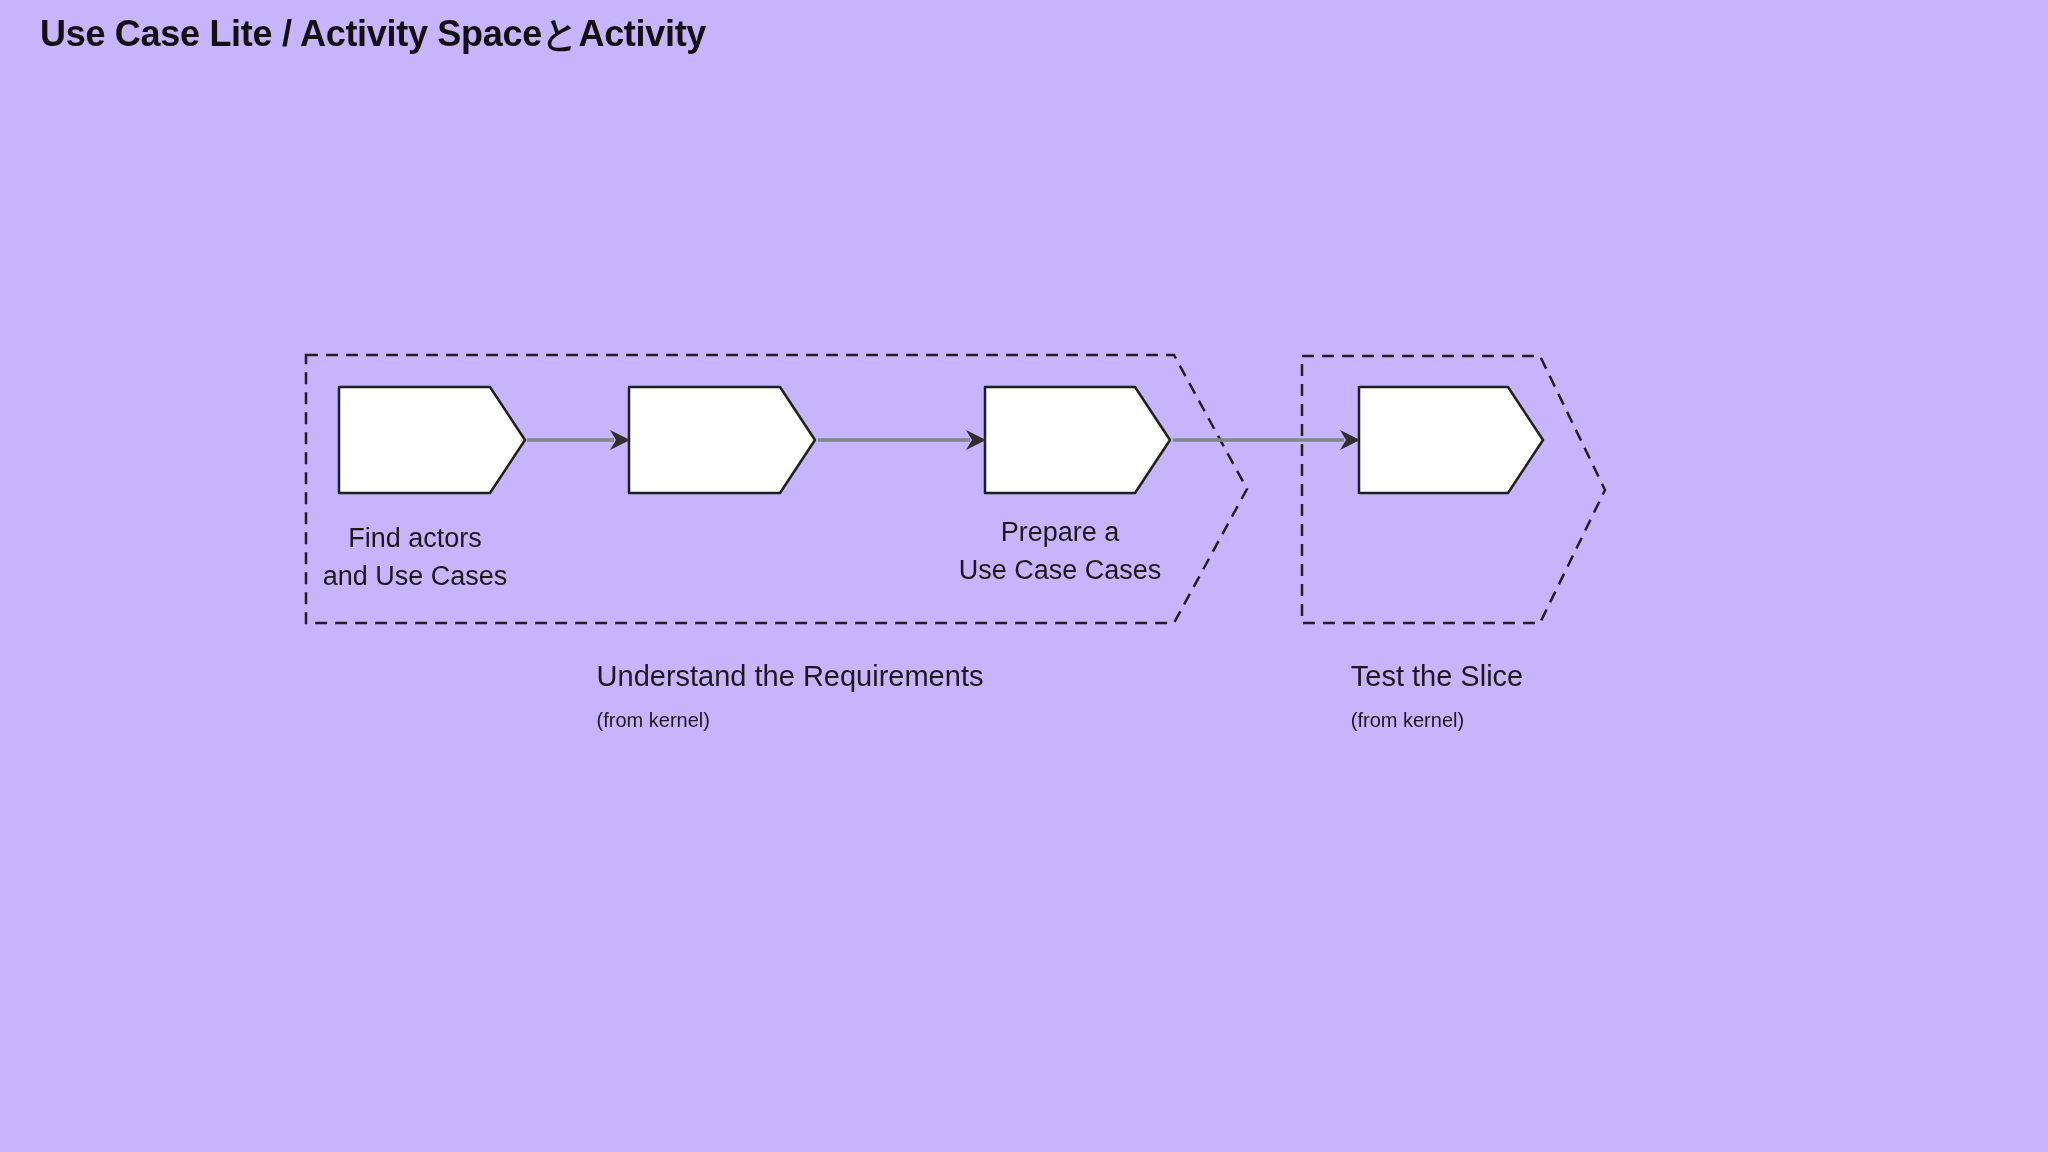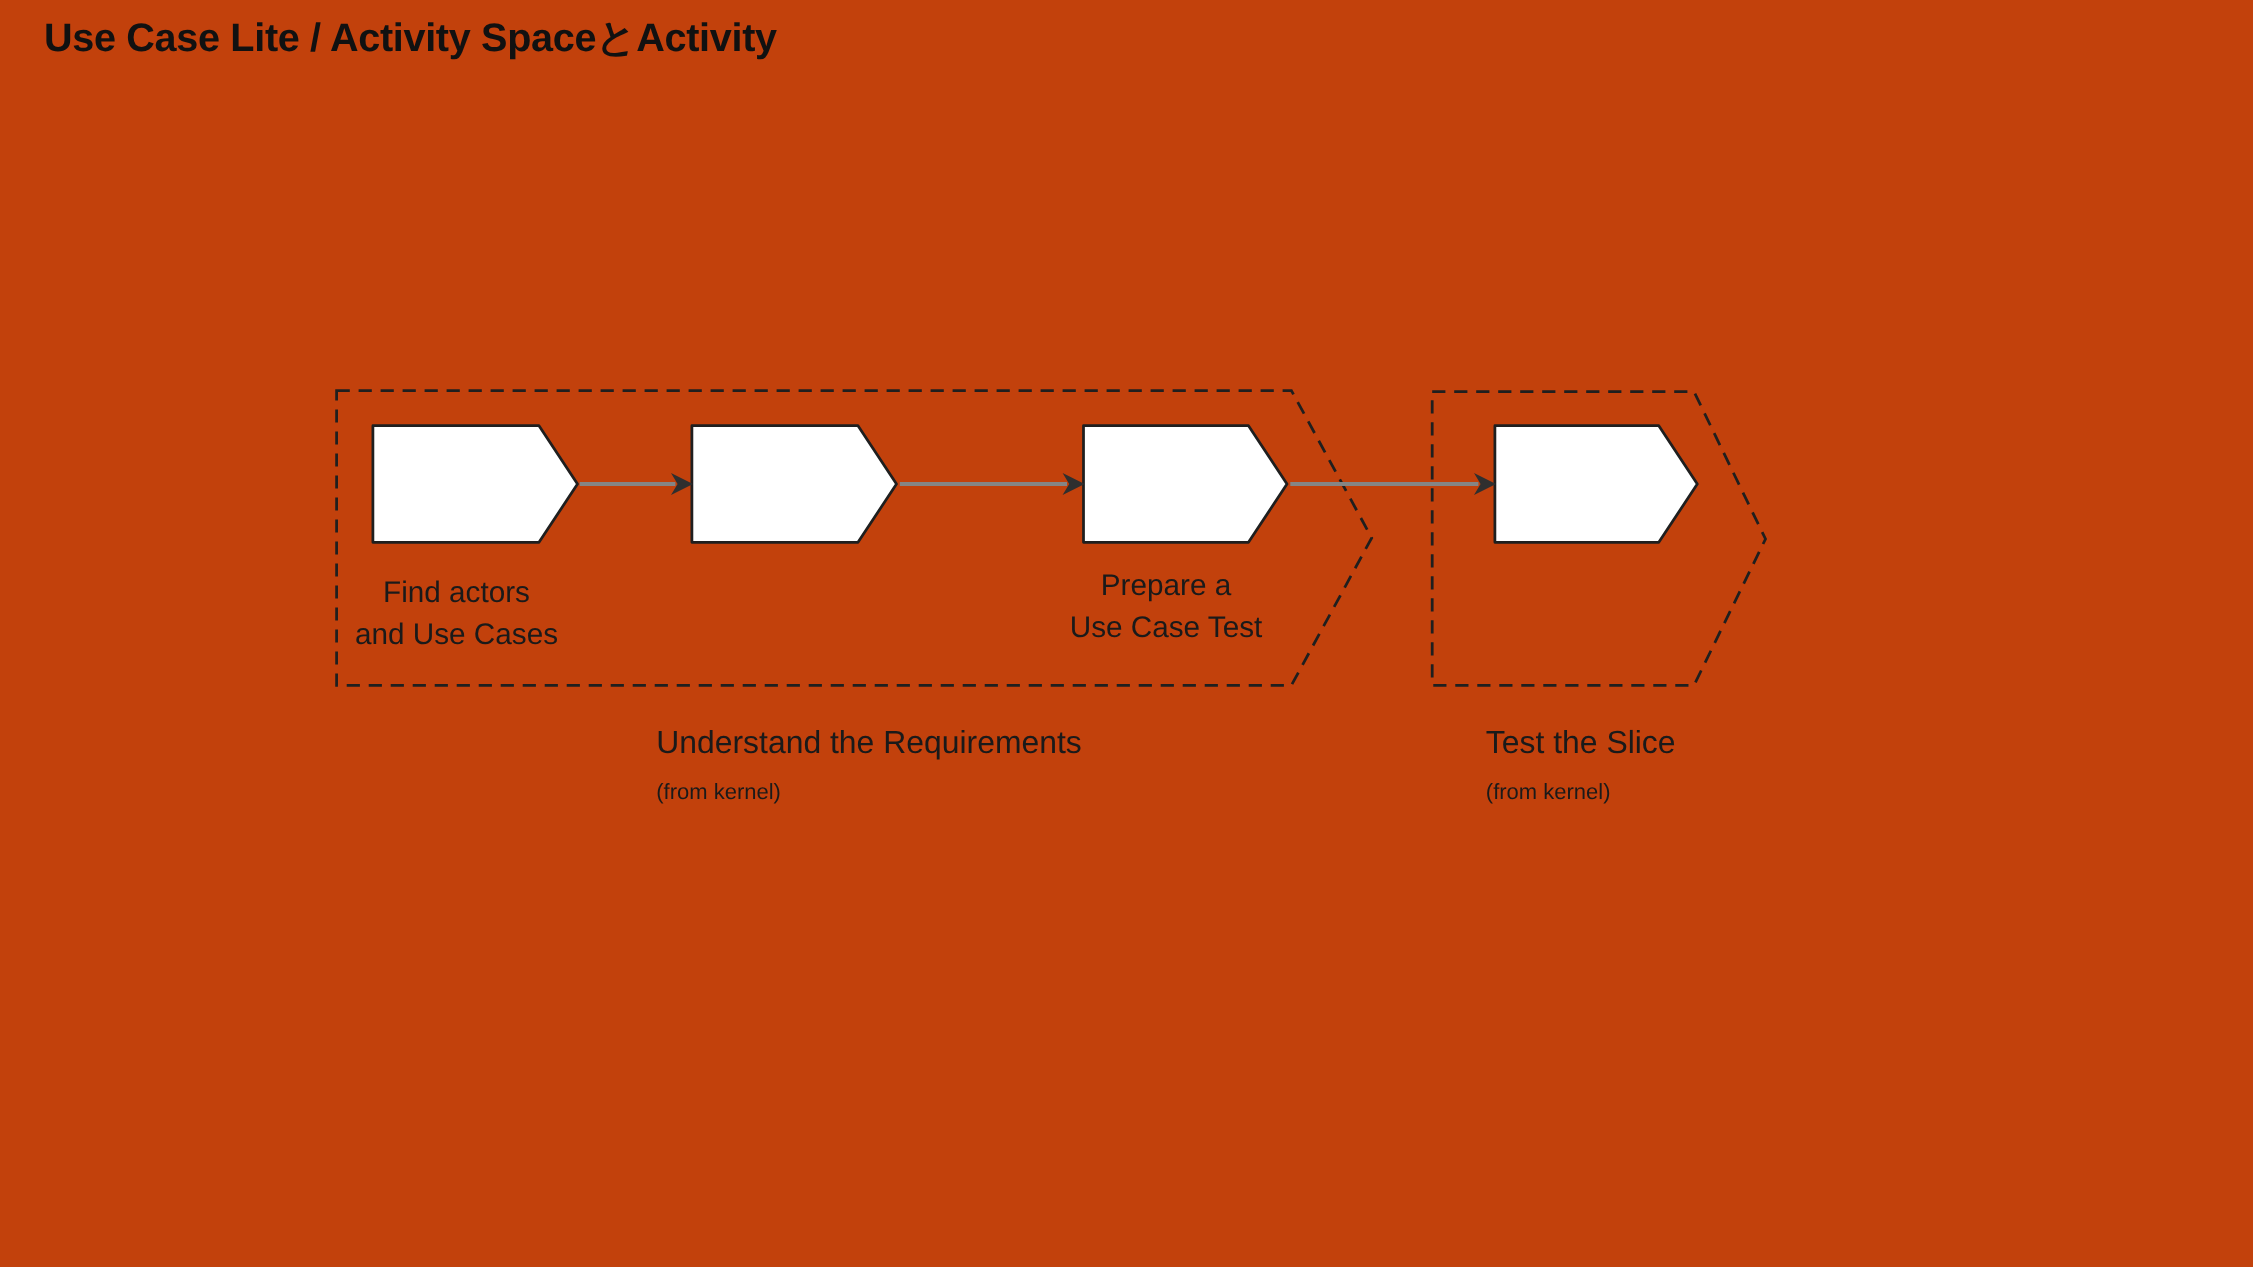--- a/index.html
+++ b/index.html
@@ -4,21 +4,21 @@
 <style>
   html, body {
     margin: 0;
     padding: 0;
     background: #ffffff;
   }
   .stage {
     position: relative;
     width: 2048px;
     height: 1152px;
-    background: #c2410c;
+    background: #c4b5fd;
     overflow: hidden;
     font-family: "Liberation Sans", "DejaVu Sans", sans-serif;
     color: #1a1a1a;
   }
   .title {
     position: absolute;
     left: 40px;
     top: 10px;
     margin: 0;
     font-size: 36px;
@@ -115,21 +115,21 @@
       <line class="arrow-shaft" x1="1173" y1="440" x2="1344" y2="440" stroke="#858585"></line>
       <polygon class="arrow-head" points="1360,440 1340,430 1346,440 1340,450" fill="#2f2f2f"></polygon>
     </g>
   </svg>
 
   <div class="act-label" style="left:415px">Find actors
 and Use Cases</div>
 
 
   <div class="act-label" style="left:1060px; top:513px">Prepare a
-Use Case Test</div>
+Use Case Cases</div>
 
 
   <div class="space-caption" style="left:790px">
     <div class="cap-name">Understand the Requirements</div>
     <div class="cap-origin">(from kernel)</div>
   </div>
 
   <div class="space-caption" style="left:1437px">
     <div class="cap-name">Test the Slice</div>
     <div class="cap-origin">(from kernel)</div>

